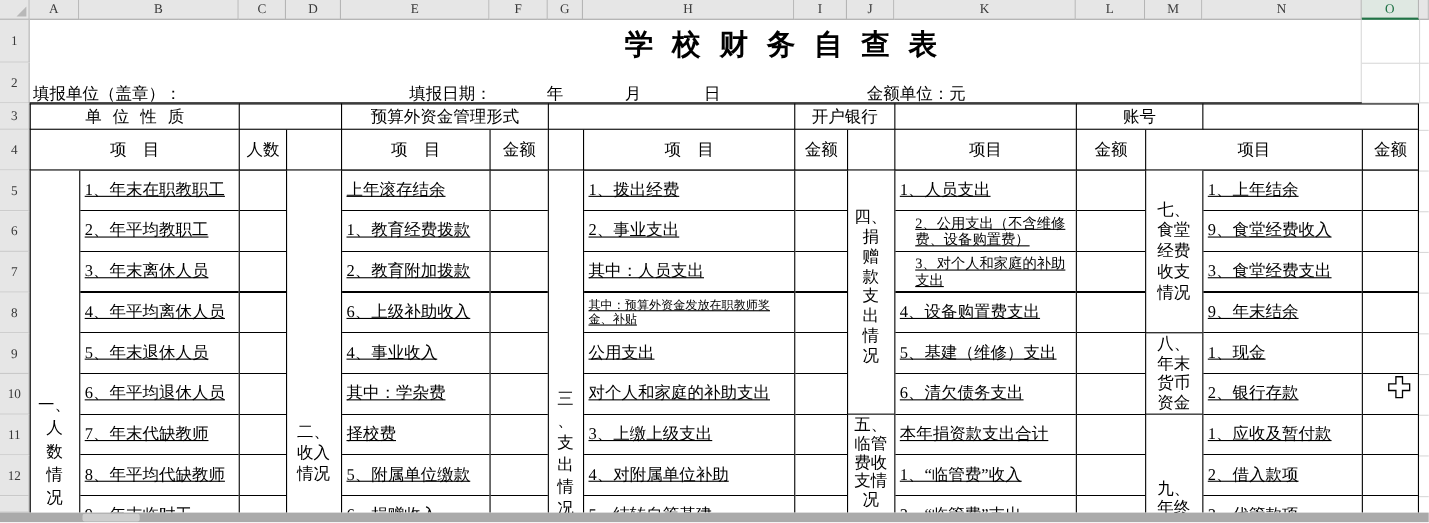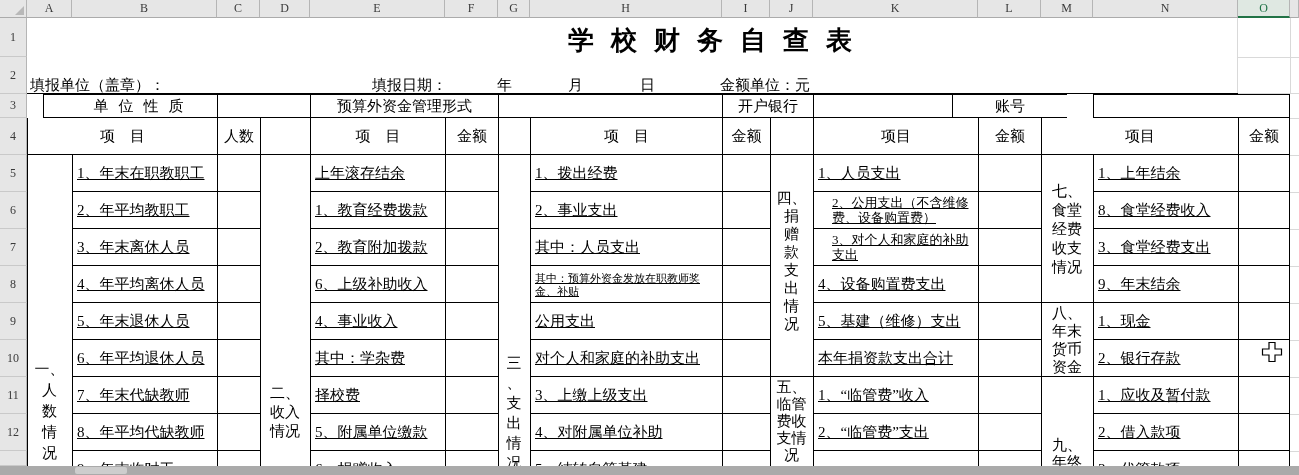--- a/index.html
+++ b/index.html
@@ -27,21 +27,21 @@
       display:flex;align-items:center;justify-content:center;font-size:15px;}
   .r4{top:118px;height:37px;border-bottom:1px solid #000;
       display:flex;align-items:center;justify-content:center;font-size:15px;}
   .col{top:155px;height:311px;overflow:hidden;text-decoration:underline;}
   .lines{background:repeating-linear-gradient(to bottom,transparent 0 36px,#000 36px 37px);}
   .cell{height:37px;display:flex;align-items:center;padding:0 3px 0 4px;font-size:15px;
         line-height:1.12;overflow:hidden;}
   .cell.s1{font-size:11px;}
   .cell.s2{font-size:13px;margin-left:14px;}
   .vlabel{position:absolute;text-align:center;font-size:15px;z-index:2;}
-  .spread{letter-spacing:10px;text-indent:10px;margin-left:16px;}
+  .spread{letter-spacing:10px;text-indent:10px;}
   .edge{position:absolute;width:0;border-left:1px solid #000;}
   .uline{position:absolute;height:0;border-top:1px solid #000;}
   .m2{position:absolute;top:76px;height:18px;font-size:15px;white-space:nowrap;}
   .title{position:absolute;left:430px;top:23px;width:560px;text-align:center;
          font-size:26px;font-weight:bold;letter-spacing:17px;text-indent:17px;white-space:nowrap;}
   
   .strip{position:absolute;left:0;top:466px;width:1299px;height:9px;background:#AAAAAA;z-index:6;}
   .thumb{position:absolute;left:75px;top:1px;width:52px;height:7px;background:#CDCDCD;border-radius:2px;}
   .cursor{position:absolute;left:1261px;top:341px;z-index:4;}
 </style>
@@ -97,30 +97,30 @@
   <div class="gl" style="left:1290px;top:377px;width:9px;height:1px"></div>
   <div class="gl" style="left:1290px;top:414px;width:9px;height:1px"></div>
   <div class="gl" style="left:1290px;top:451px;width:9px;height:1px"></div>
 
   <div class="title">学校财务自查表</div>
   <div class="m2" style="left:30px">填报单位（盖章）：</div>
   <div class="m2" style="left:372px">填报日期：</div>
   <div class="m2" style="left:497px">年</div>
   <div class="m2" style="left:568px">月</div>
   <div class="m2" style="left:640px">日</div>
-  <div class="m2" style="left:720px">金额单位：元</div>
+  <div class="m2" style="left:788px">金额单位：元</div>
   <div class="uline" style="left:27px;top:93px;width:1211px"></div>
 
   <div class="box r3 spread" style="left:27px;width:190px">单位性质</div>
   <div class="box r3" style="left:217px;width:93px"></div>
   <div class="box r3" style="left:310px;width:188px">预算外资金管理形式</div>
   <div class="box r3" style="left:498px;width:224px"></div>
   <div class="box r3" style="left:722px;width:91px">开户银行</div>
   <div class="box r3" style="left:813px;width:165px"></div>
-  <div class="box r3" style="left:952px;width:115px">账号</div>
+  <div class="box r3" style="left:978px;width:115px">账号</div>
   <div class="box r3" style="left:1093px;width:196px"></div>
 
   <div class="box r4" style="left:27px;width:190px">项　目</div>
   <div class="box r4" style="left:217px;width:43px">人数</div>
   <div class="box r4" style="left:260px;width:50px"></div>
   <div class="box r4" style="left:310px;width:135px">项　目</div>
   <div class="box r4" style="left:445px;width:53px">金额</div>
   <div class="box r4" style="left:498px;width:32px"></div>
   <div class="box r4" style="left:530px;width:192px">项　目</div>
   <div class="box r4" style="left:722px;width:48px">金额</div>
@@ -239,40 +239,43 @@
       <div class="cell s2">
         <span>3、对个人和家庭的补助支出</span>
       </div>
       <div class="cell">
         <span>4、设备购置费支出</span>
       </div>
       <div class="cell">
         <span>5、基建（维修）支出</span>
       </div>
       <div class="cell">
+        <span>6、清欠债务支出</span>
+      </div>
+      <div class="cell">
         <span>本年捐资款支出合计</span>
       </div>
       <div class="cell">
         <span>1、“临管费”收入</span>
       </div>
       <div class="cell">
         <span>2、“临管费”支出</span>
       </div>
     </div>
   <div class="box col lines" style="left:978px;width:63px"></div>
   <div class="box" style="left:1041px;top:155px;width:52px;height:148px;border-bottom:1px solid #000"></div>
   <div class="box" style="left:1041px;top:303px;width:52px;height:74px;border-bottom:1px solid #000"></div>
   <div class="box" style="left:1041px;top:377px;width:52px;height:89px"></div>
   <div class="box col lines" style="left:1093px;width:145px">
 
   <div class="cell">
         <span>1、上年结余</span>
       </div>
       <div class="cell">
-        <span>8、食堂经费收入</span>
+        <span>9、食堂经费收入</span>
       </div>
       <div class="cell">
         <span>3、食堂经费支出</span>
       </div>
       <div class="cell">
         <span>9、年末结余</span>
       </div>
       <div class="cell">
         <span>1、现金</span>
       </div>

